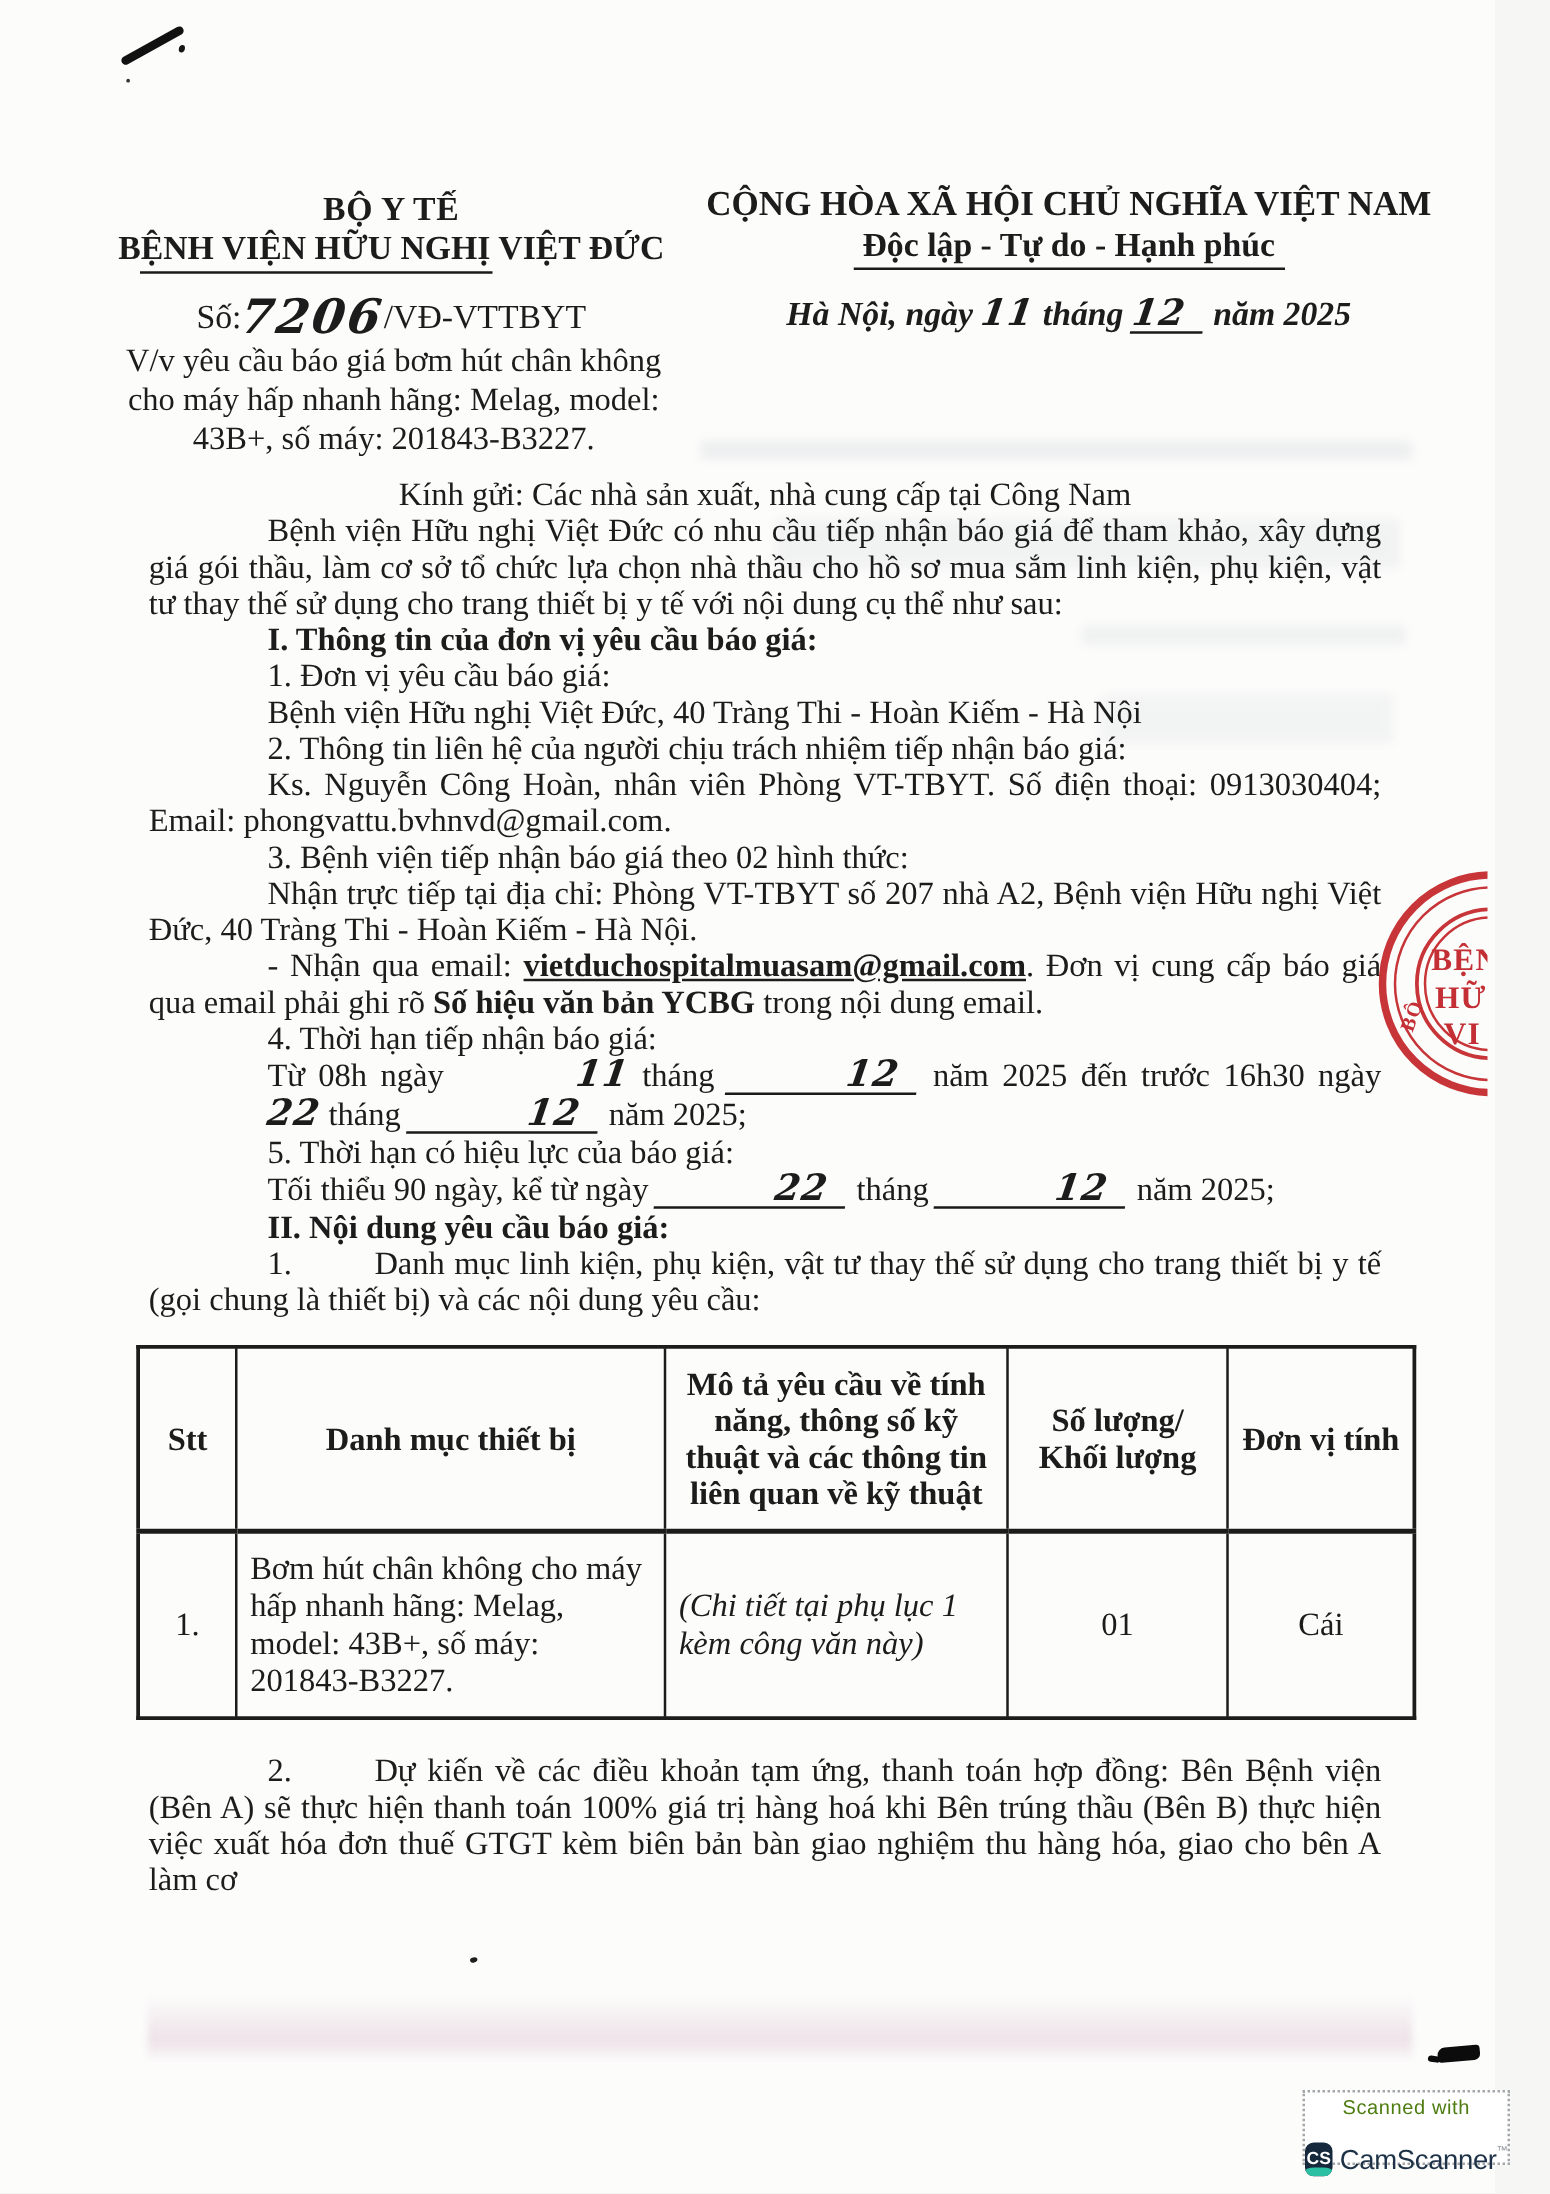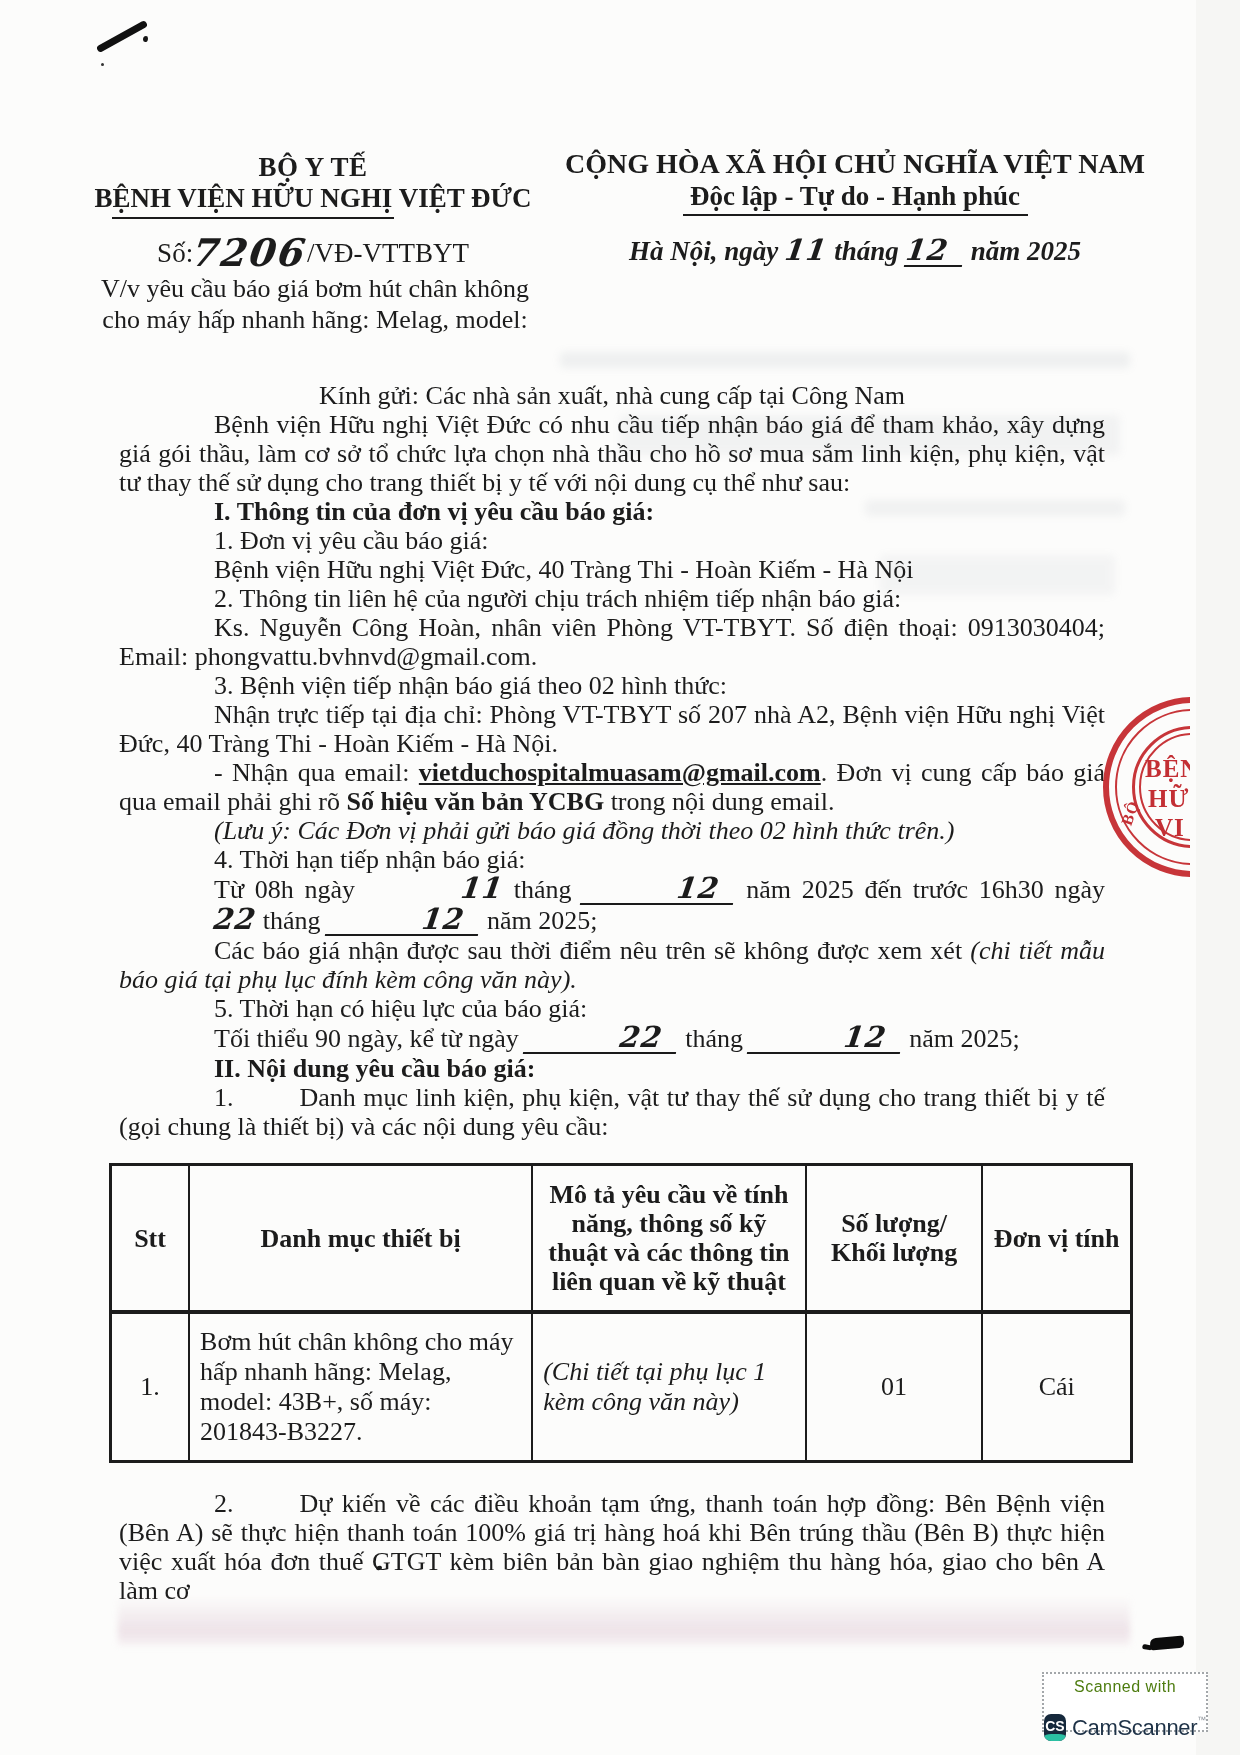--- a/index.html
+++ b/index.html
@@ -125,37 +125,36 @@
     <div class="rule"></div>
   </div>
 
   <div class="abs docno"><span>Số:</span><span class="hw hw-no">7206</span><span>/VĐ-VTTBYT</span></div>
 
   <div class="abs dateline"><span>Hà Nội, ngày </span><span class="hw hw-d">11</span><span> tháng </span><span class="hw hw-d hw-u">12</span><span> năm 2025</span></div>
 
   <div class="abs subject">
     <div>V/v yêu cầu báo giá bơm hút chân không</div>
     <div>cho máy hấp nhanh hãng: Melag, model:</div>
+    <div>43B+, số máy: 201843-B3227.</div>
   </div>
 
   <div class="abs doc-body">
     <p class="center">Kính gửi: Các nhà sản xuất, nhà cung cấp tại Công Nam</p>
     <p class="ind">Bệnh viện Hữu nghị Việt Đức có nhu cầu tiếp nhận báo giá để tham khảo, xây dựng giá gói thầu, làm cơ sở tổ chức lựa chọn nhà thầu cho hồ sơ mua sắm linh kiện, phụ kiện, vật tư thay thế sử dụng cho trang thiết bị y tế với nội dung cụ thể như sau:</p>
     <p class="ind bold">I. Thông tin của đơn vị yêu cầu báo giá:</p>
     <p class="ind">1. Đơn vị yêu cầu báo giá:</p>
     <p class="ind">Bệnh viện Hữu nghị Việt Đức, 40 Tràng Thi - Hoàn Kiếm - Hà Nội</p>
     <p class="ind">2. Thông tin liên hệ của người chịu trách nhiệm tiếp nhận báo giá:</p>
     <p class="ind">Ks. Nguyễn Công Hoàn, nhân viên Phòng VT-TBYT. Số điện thoại: 0913030404; Email: phongvattu.bvhnvd@gmail.com.</p>
     <p class="ind">3. Bệnh viện tiếp nhận báo giá theo 02 hình thức:</p>
     <p class="ind">Nhận trực tiếp tại địa chỉ: Phòng VT-TBYT số 207 nhà A2, Bệnh viện Hữu nghị Việt Đức, 40 Tràng Thi - Hoàn Kiếm - Hà Nội.</p>
     <p class="ind"><span>- Nhận qua email: </span><span class="email-link">vietduchospitalmuasam@gmail.com</span><span>. Đơn vị cung cấp báo giá qua email phải ghi rõ </span><span class="bold">Số hiệu văn bản YCBG</span><span> trong nội dung email.</span></p>
-    <p class="ind ital">(Lưu ý: Các Đơn vị phải gửi báo giá đồng thời theo 02 hình thức trên.)</p>
     <p class="ind">4. Thời hạn tiếp nhận báo giá:</p>
     <p class="ind"><span>Từ 08h ngày </span><span class="hw hw-d">11</span><span> tháng </span><span class="hw hw-d hw-u">12</span><span> năm 2025 đến trước 16h30 ngày </span><span class="hw hw-d">22</span><span> tháng </span><span class="hw hw-d hw-u">12</span><span> năm 2025;</span></p>
-    <p class="ind"><span>Các báo giá nhận được sau thời điểm nêu trên sẽ không được xem xét </span><span class="ital">(chi tiết mẫu báo giá tại phụ lục đính kèm công văn này).</span></p>
     <p class="ind">5. Thời hạn có hiệu lực của báo giá:</p>
     <p class="ind"><span>Tối thiểu 90 ngày, kể từ ngày </span><span class="hw hw-d hw-u">22</span><span> tháng </span><span class="hw hw-d hw-u">12</span><span> năm 2025;</span></p>
     <p class="ind bold">II. Nội dung yêu cầu báo giá:</p>
     <p class="ind"><span>1.</span><span class="tabgap"></span><span>Danh mục linh kiện, phụ kiện, vật tư thay thế sử dụng cho trang thiết bị y tế (gọi chung là thiết bị) và các nội dung yêu cầu:</span></p>
 
     <table class="quote">
       <thead>
         <tr>
           <th class="col-stt">Stt</th>
           <th class="col-name">Danh mục thiết bị</th>

